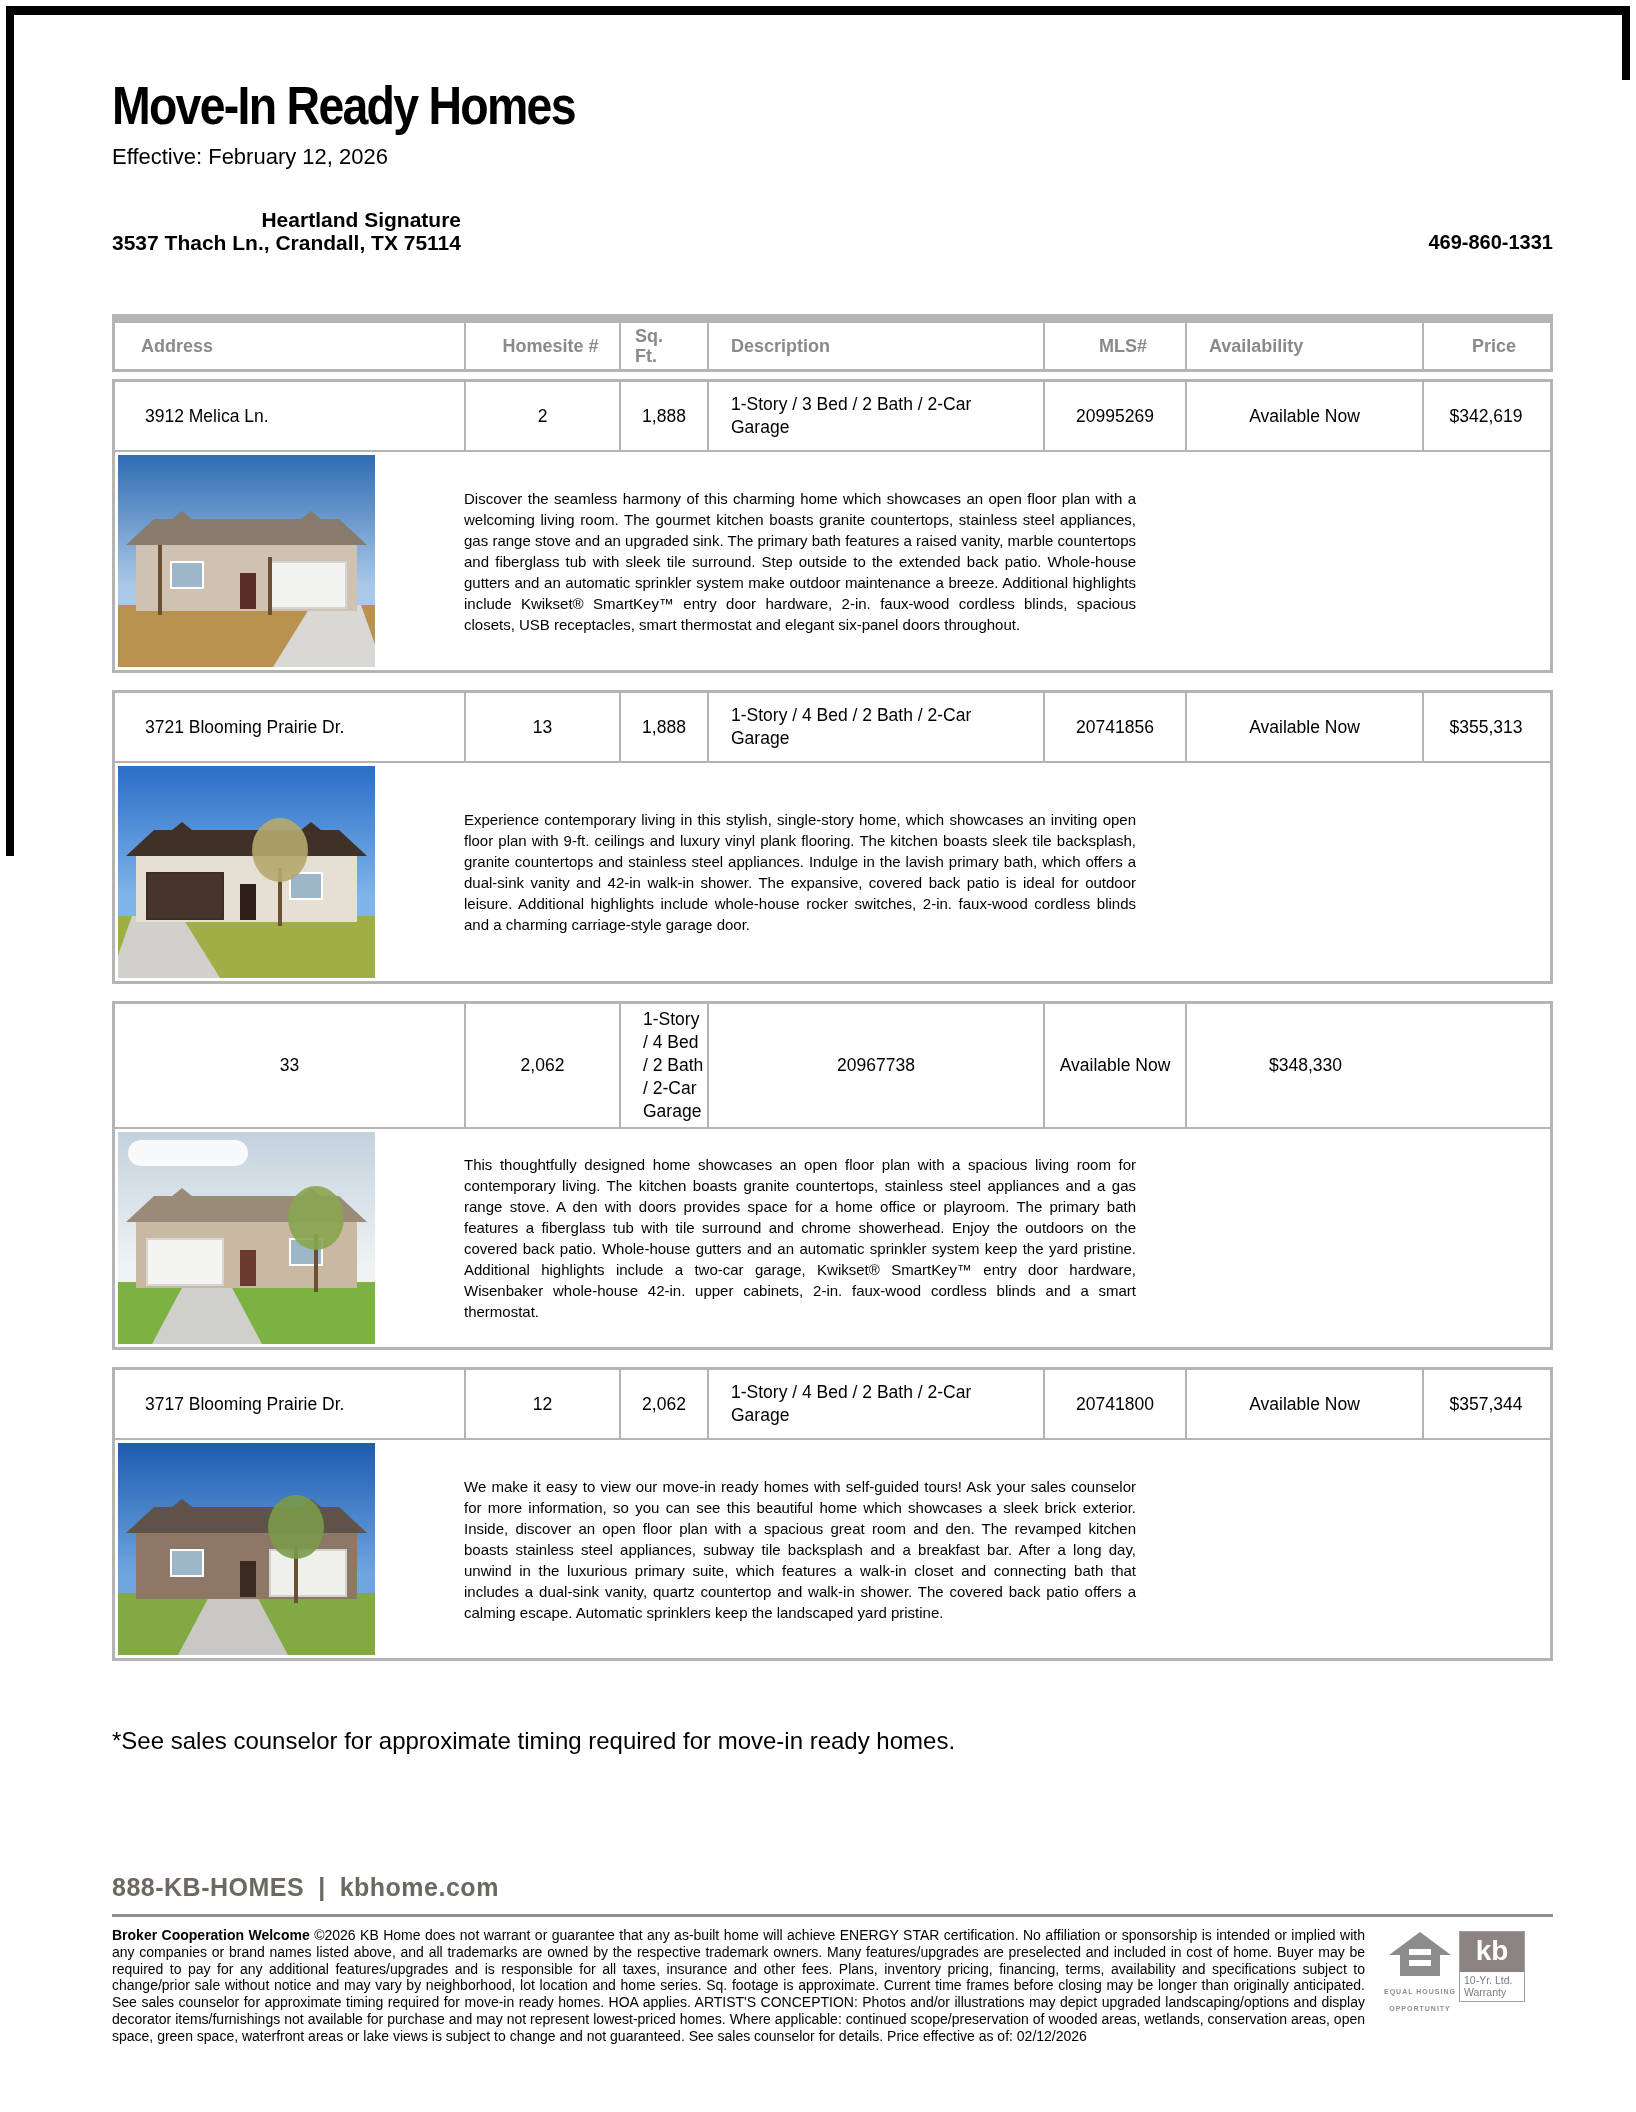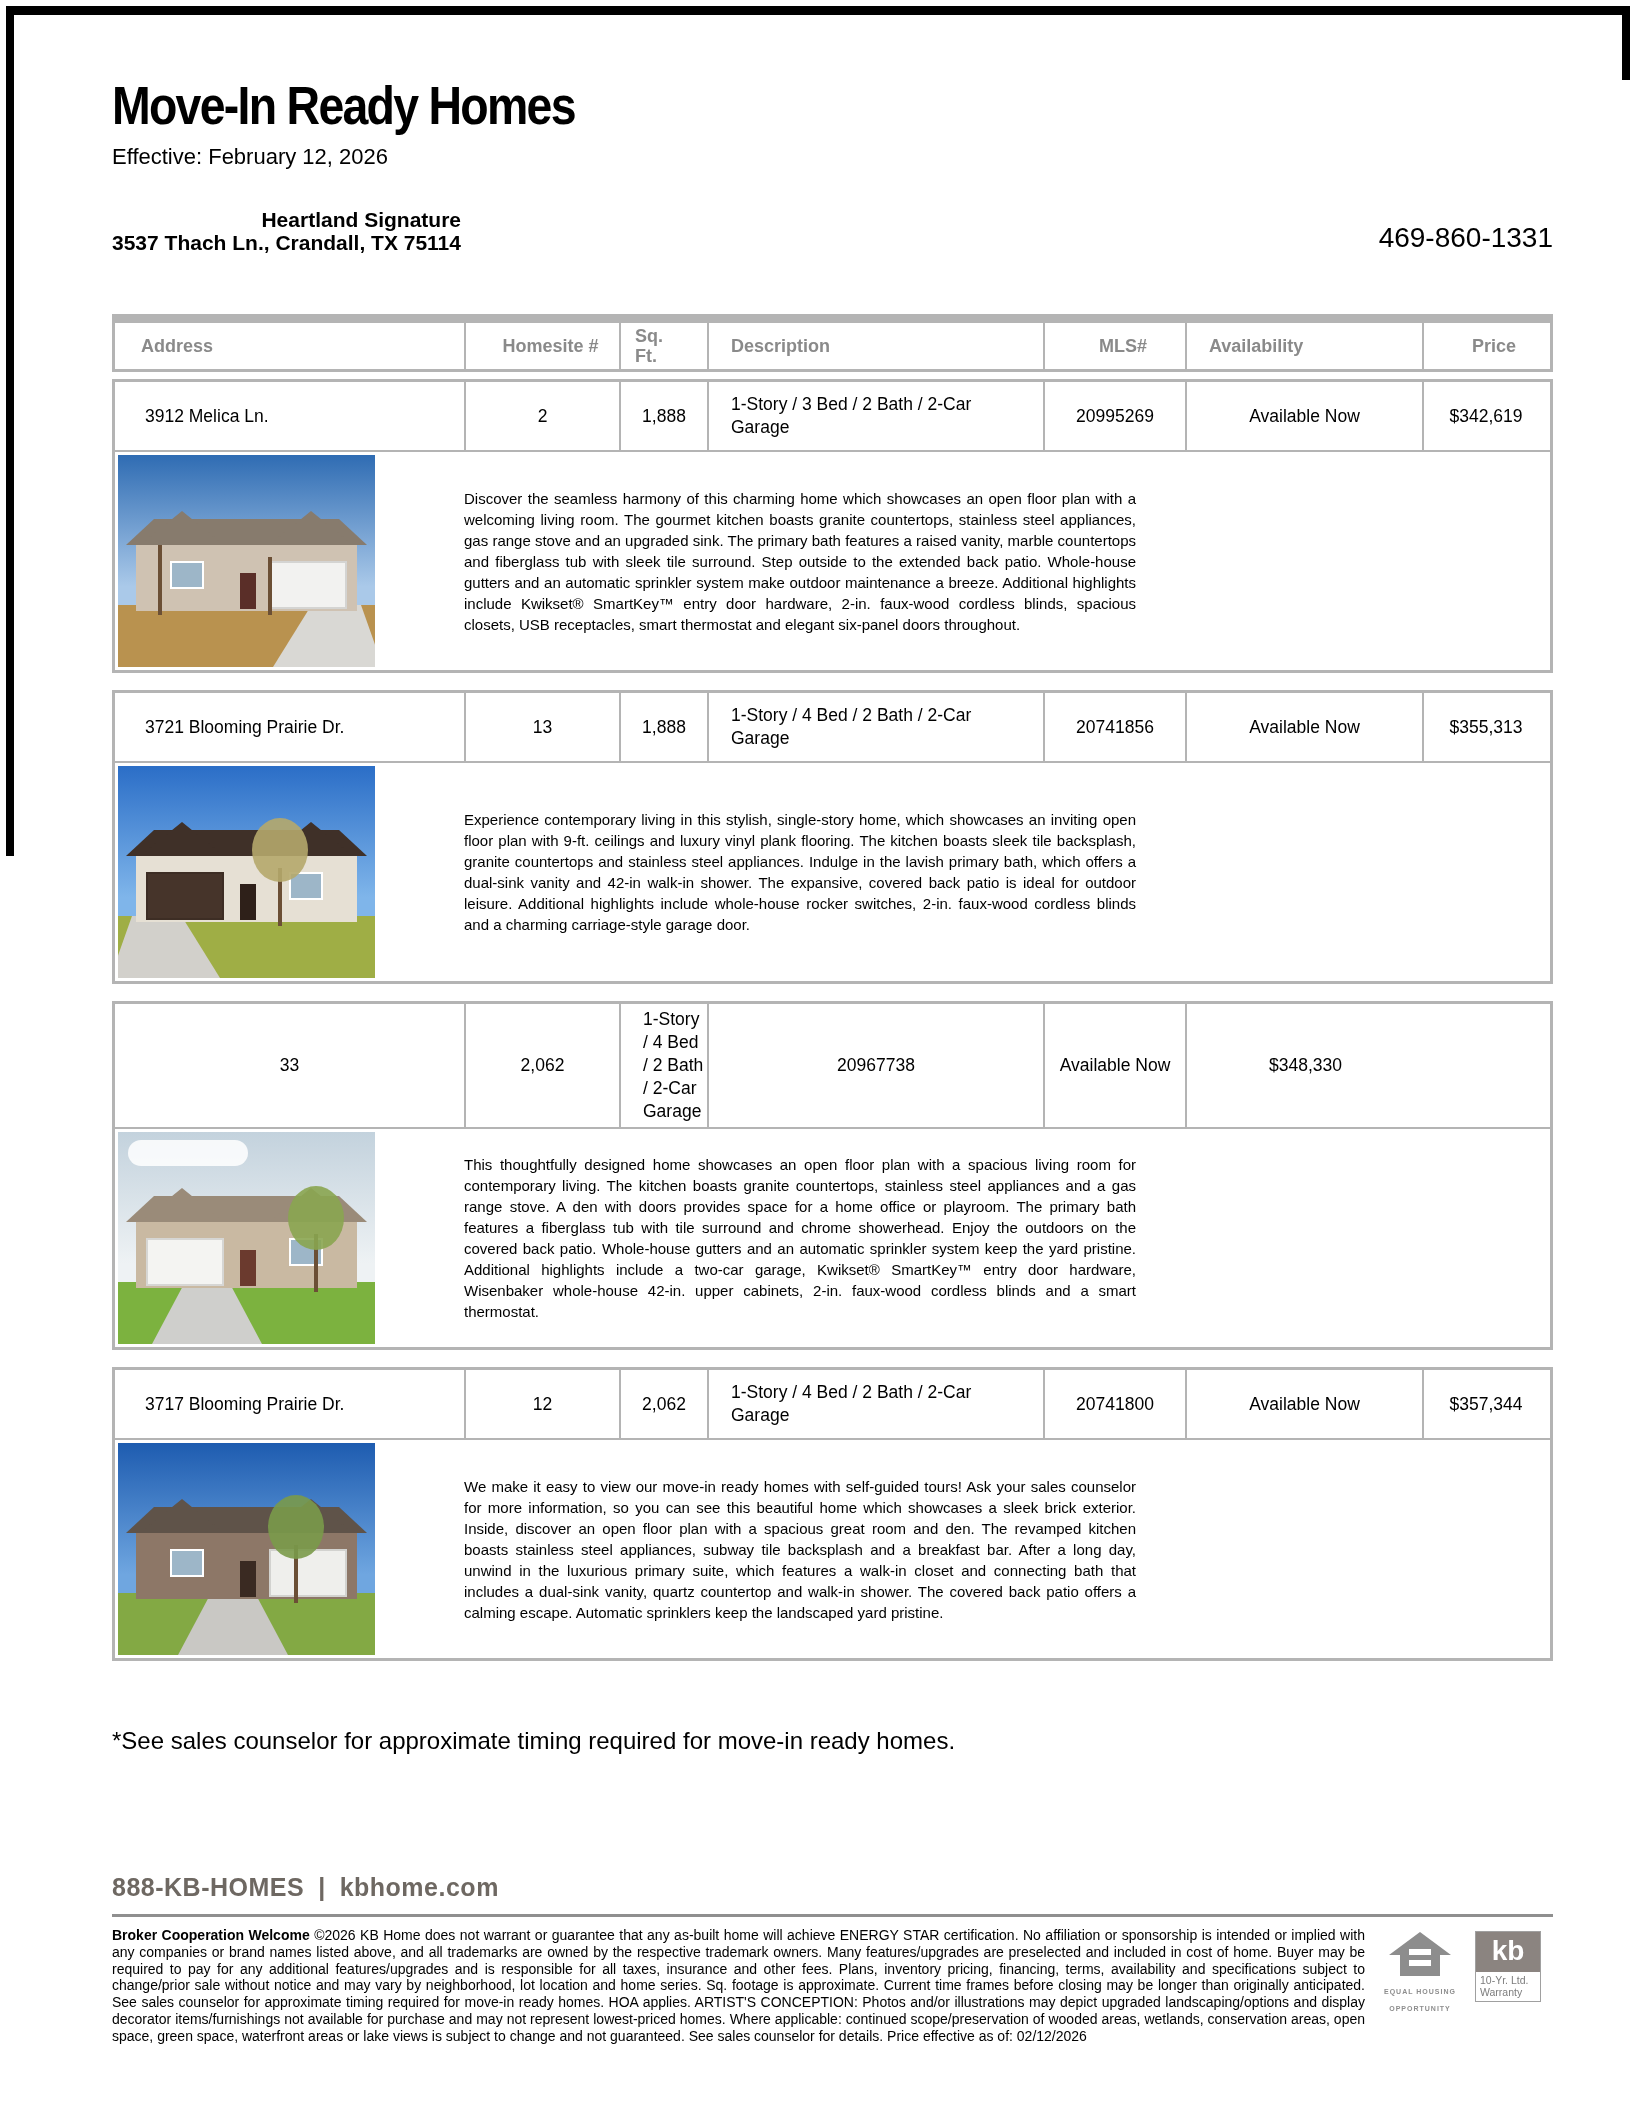--- a/index.html
+++ b/index.html
@@ -12,21 +12,21 @@
   .frame-right{position:absolute;right:6px;top:6px;width:8px;height:74px;background:#000;}
 
   .content{position:absolute;left:112px;top:0;width:1441px;}
 
   h1.title{margin:78px 0 0 0;font-size:54px;font-weight:bold;letter-spacing:-2px;line-height:1.0;
     transform:scaleX(.86);transform-origin:left center;white-space:nowrap;}
   .effective{margin-top:12px;font-size:22px;}
 
   .community{margin-top:38px;display:flex;justify-content:space-between;align-items:flex-end;}
   .community .names{font-size:21px;font-weight:bold;line-height:23px;text-align:right;}
-  .community .phone{font-size:28px;font-weight:normal;}
+  .community .phone{font-size:20px;font-weight:bold;}
 
   
   .tbl-header{margin-top:60px;border:3px solid #b4b4b4;border-top:9px solid #b4b4b4;background:#fff;}
   .grid7{display:grid;grid-template-columns:351px 155px 88px 336px 142px 237px 124px;}
   .hcell{min-height:46px;display:flex;align-items:center;border-right:2px solid #b4b4b4;
     color:#8a8a8a;font-weight:bold;font-size:18px;padding:2px 0 2px 22px;box-sizing:border-box;}
   .hcell:last-child{border-right:none;}
   .hcell.c-address{padding-left:26px;}
   .hcell.c-sq{padding-left:14px;}
   .hcell.c-sq span{display:inline-block;width:34px;line-height:20px;}
@@ -86,21 +86,21 @@
   .p4{--sky1:#1e5cb0;--sky2:#6fa6e0;--wall:#8d7767;--roof:#5f5349;--garage:#efefec;--lawn:#83a944;--drive:#c9c8c4;--door:#3a2a22;--crown:#7a9a4a;}
 
   .note{margin-top:66px;font-size:24px;}
 
   .footer-brand{margin-top:118px;font-size:25px;font-weight:bold;color:#6e6862;letter-spacing:.5px;}
   .footer-brand .sep{margin:0 14px;}
   .footer-rule{margin-top:12px;height:3px;background:#8f8f8f;border:none;}
 
   .legal{margin-top:10px;font-size:14px;line-height:16.8px;text-align:justify;}
   .legal b{font-weight:bold;}
-  .logos{float:right;width:172px;margin:4px 0 6px 16px;display:flex;gap:16px;align-items:flex-start;}
+  .logos{float:right;width:172px;margin:4px 0 6px 16px;display:flex;align-items:flex-start;}
   .eho{width:78px;text-align:center;}
   .eho .caption{font-size:7px;letter-spacing:1px;color:#8d8d8d;font-weight:bold;line-height:9px;margin-top:2px;}
   .kb-box{width:64px;border:1px solid #a0a0a0;background:#fff;text-align:left;}
   .kb-top{height:40px;background:#8b8480;color:#fff;font-weight:bold;font-size:28px;line-height:38px;text-align:center;}
   .kb-bottom{padding:3px 4px;font-size:10.5px;color:#7d7d7d;line-height:11.5px;}
 </style>
 </head>
 <body>
 
 <div class="page">

